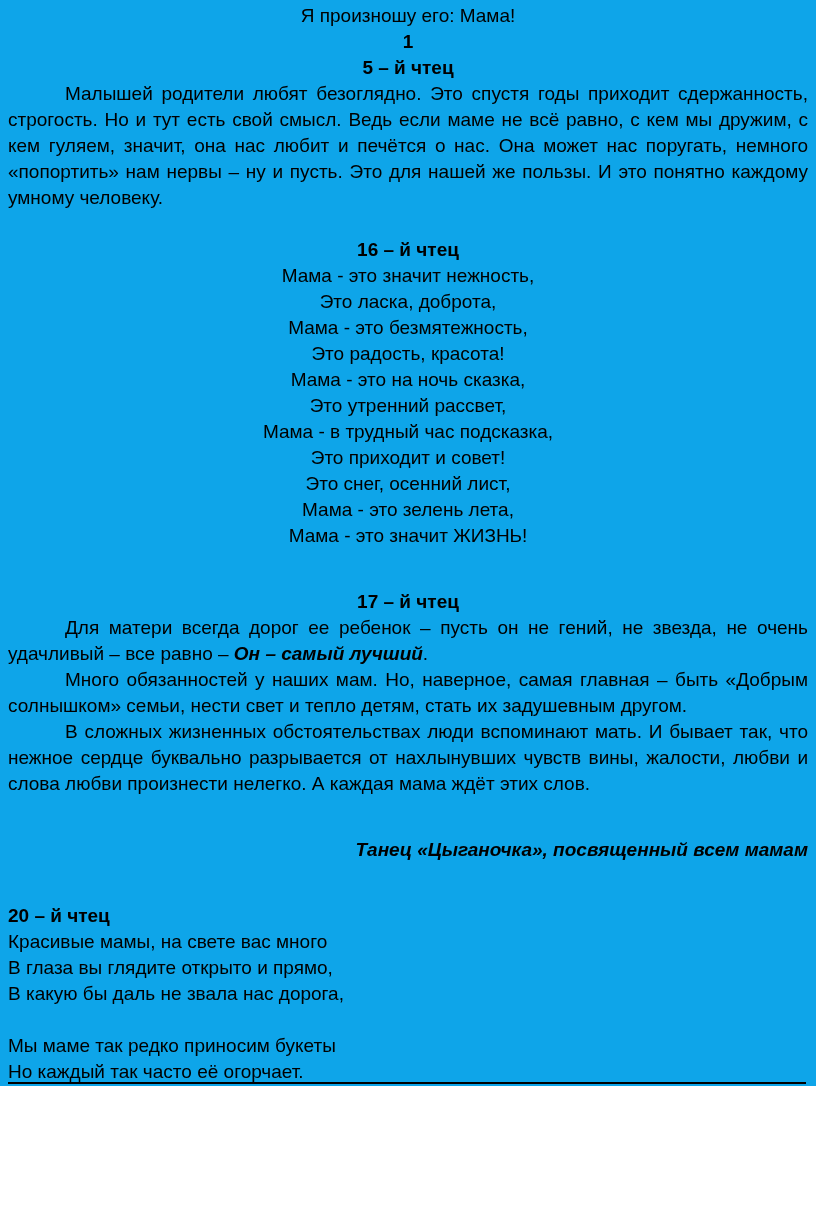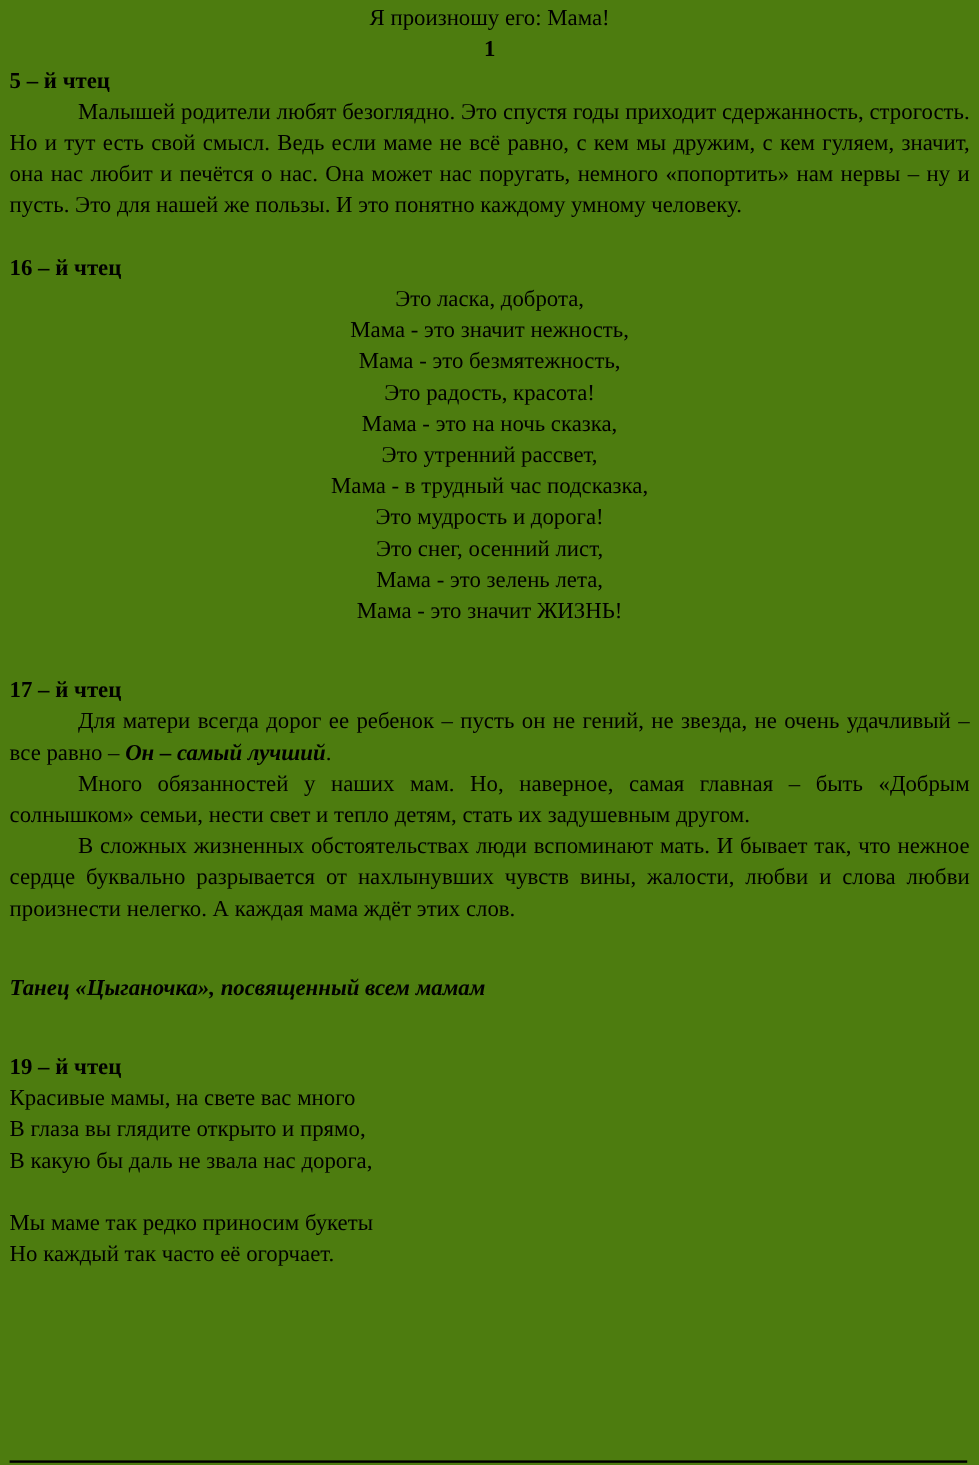--- a/index.html
+++ b/index.html
@@ -1,40 +1,40 @@
 <!DOCTYPE html>
 <html><head>
 <meta charset="utf-8">
 <style>
   * { margin: 0; padding: 0; box-sizing: border-box; }
   html, body { background: #ffffff; }
   .page {
     position: relative;
     width: 816px;
-    height: 1221px;
-    background: #4d7c0f;
+    height: 1086px;
+    background: #0ea5e9;
     color: #000000;
-    font-family: Liberation Serif, serif;
+    font-family: Liberation Sans, sans-serif;
     font-size: 19px;
     line-height: 26px;
     padding: 3px 8px 0 8px;
     overflow: hidden;
   }
   .center { text-align: center; }
   .bold   { font-weight: bold; }
-  .heading-center { font-weight: bold; }
+  .heading-center { text-align: center; font-weight: bold; }
   .heading-left   { text-align: left; font-weight: bold; }
   .body-par {
     text-align: justify;
     text-indent: 57px;
   }
   .poem .line { text-align: center; }
   .stanza .line { text-align: left; }
   .stage-direction {
-    text-align: left;
+    text-align: right;
     font-weight: bold;
     font-style: italic;
   }
   .emph { font-weight: bold; font-style: italic; }
   .sp1  { height: 26px; }
   .sp15 { height: 40px; }
   .footer-rule {
     position: absolute;
     left: 8px;
     right: 10px;
@@ -50,47 +50,47 @@
   <div class="center">Я произношу его: Мама!</div>
   <div class="center bold">1</div>
 
   <div class="heading-center">5 – й чтец</div>
   <p class="body-par">Малышей родители любят безоглядно. Это спустя годы приходит сдержанность, строгость. Но и тут есть свой смысл. Ведь если маме не всё равно, с кем мы дружим, с кем гуляем, значит, она нас любит и печётся о нас. Она может нас поругать, немного «попортить» нам нервы – ну и пусть. Это для нашей же пользы. И это понятно каждому умному человеку.</p>
 
   <div class="sp1"></div>
 
   <div class="heading-center">16 – й чтец</div>
   <div class="poem">
+    <div class="line">Мама - это значит нежность,</div>
     <div class="line">Это ласка, доброта,</div>
-    <div class="line">Мама - это значит нежность,</div>
     <div class="line">Мама - это безмятежность,</div>
     <div class="line">Это радость, красота!</div>
     <div class="line">Мама - это на ночь сказка,</div>
     <div class="line">Это утренний рассвет,</div>
     <div class="line">Мама - в трудный час подсказка,</div>
-    <div class="line">Это мудрость и дорога!</div>
+    <div class="line">Это приходит и совет!</div>
     <div class="line">Это снег, осенний лист,</div>
     <div class="line">Мама - это зелень лета,</div>
     <div class="line">Мама - это значит ЖИЗНЬ!</div>
   </div>
 
   <div class="sp15"></div>
 
   <div class="heading-center">17 – й чтец</div>
   <p class="body-par"><span>Для матери всегда дорог ее ребенок – пусть он не гений, не звезда, не очень удачливый – все равно – </span><span class="emph">Он – самый лучший</span><span>.</span></p>
   <p class="body-par">Много обязанностей у наших мам. Но, наверное, самая главная – быть «Добрым солнышком» семьи, нести свет и тепло детям, стать их задушевным другом.</p>
   <p class="body-par">В сложных жизненных обстоятельствах люди вспоминают мать. И бывает так, что нежное сердце буквально разрывается от нахлынувших чувств вины, жалости, любви и слова любви произнести нелегко. А каждая мама ждёт этих слов.</p>
 
   <div class="sp15"></div>
 
   <div class="stage-direction">Танец «Цыганочка», посвященный всем мамам</div>
 
   <div class="sp15"></div>
 
-  <div class="heading-left">19 – й чтец</div>
+  <div class="heading-left">20 – й чтец</div>
   <div class="stanza">
     <div class="line">Красивые мамы, на свете вас много</div>
     <div class="line">В глаза вы глядите открыто и прямо,</div>
     <div class="line">В какую бы даль не звала нас дорога,</div>
   </div>
 
   <div class="sp1"></div>
 
   <div class="stanza">
     <div class="line">Мы маме так редко приносим букеты</div>

